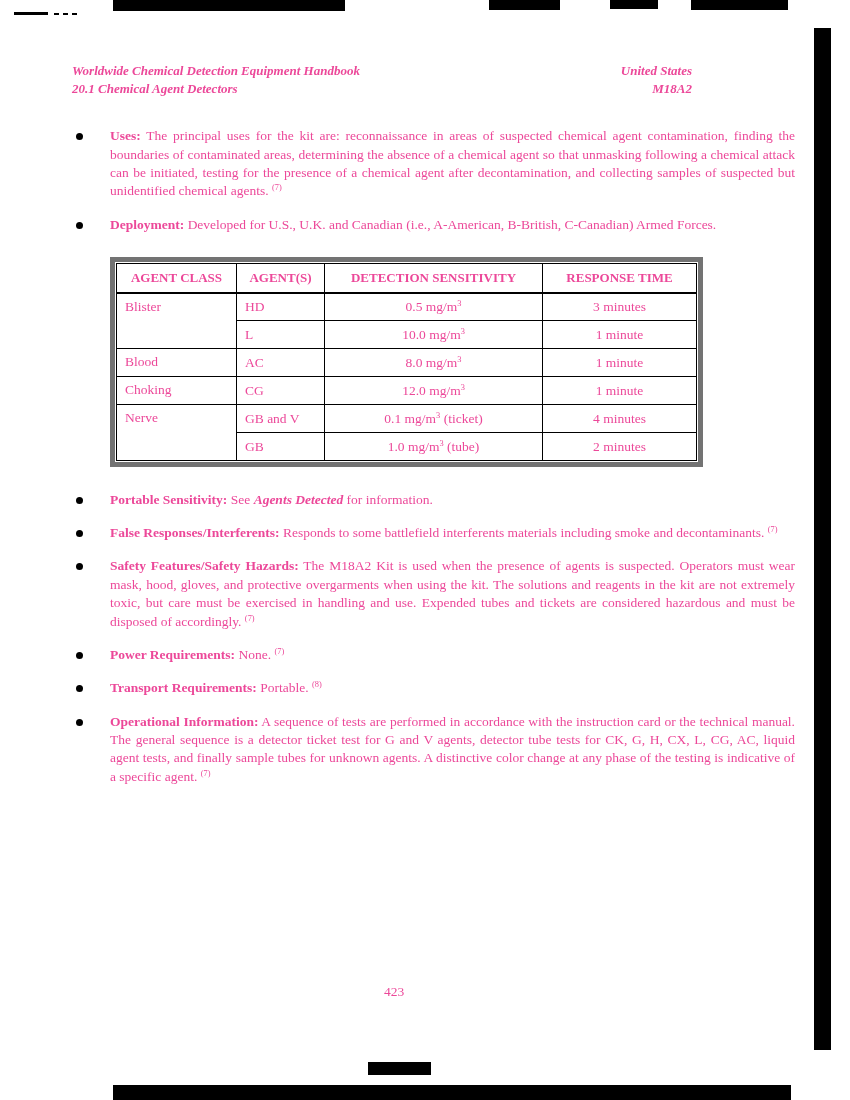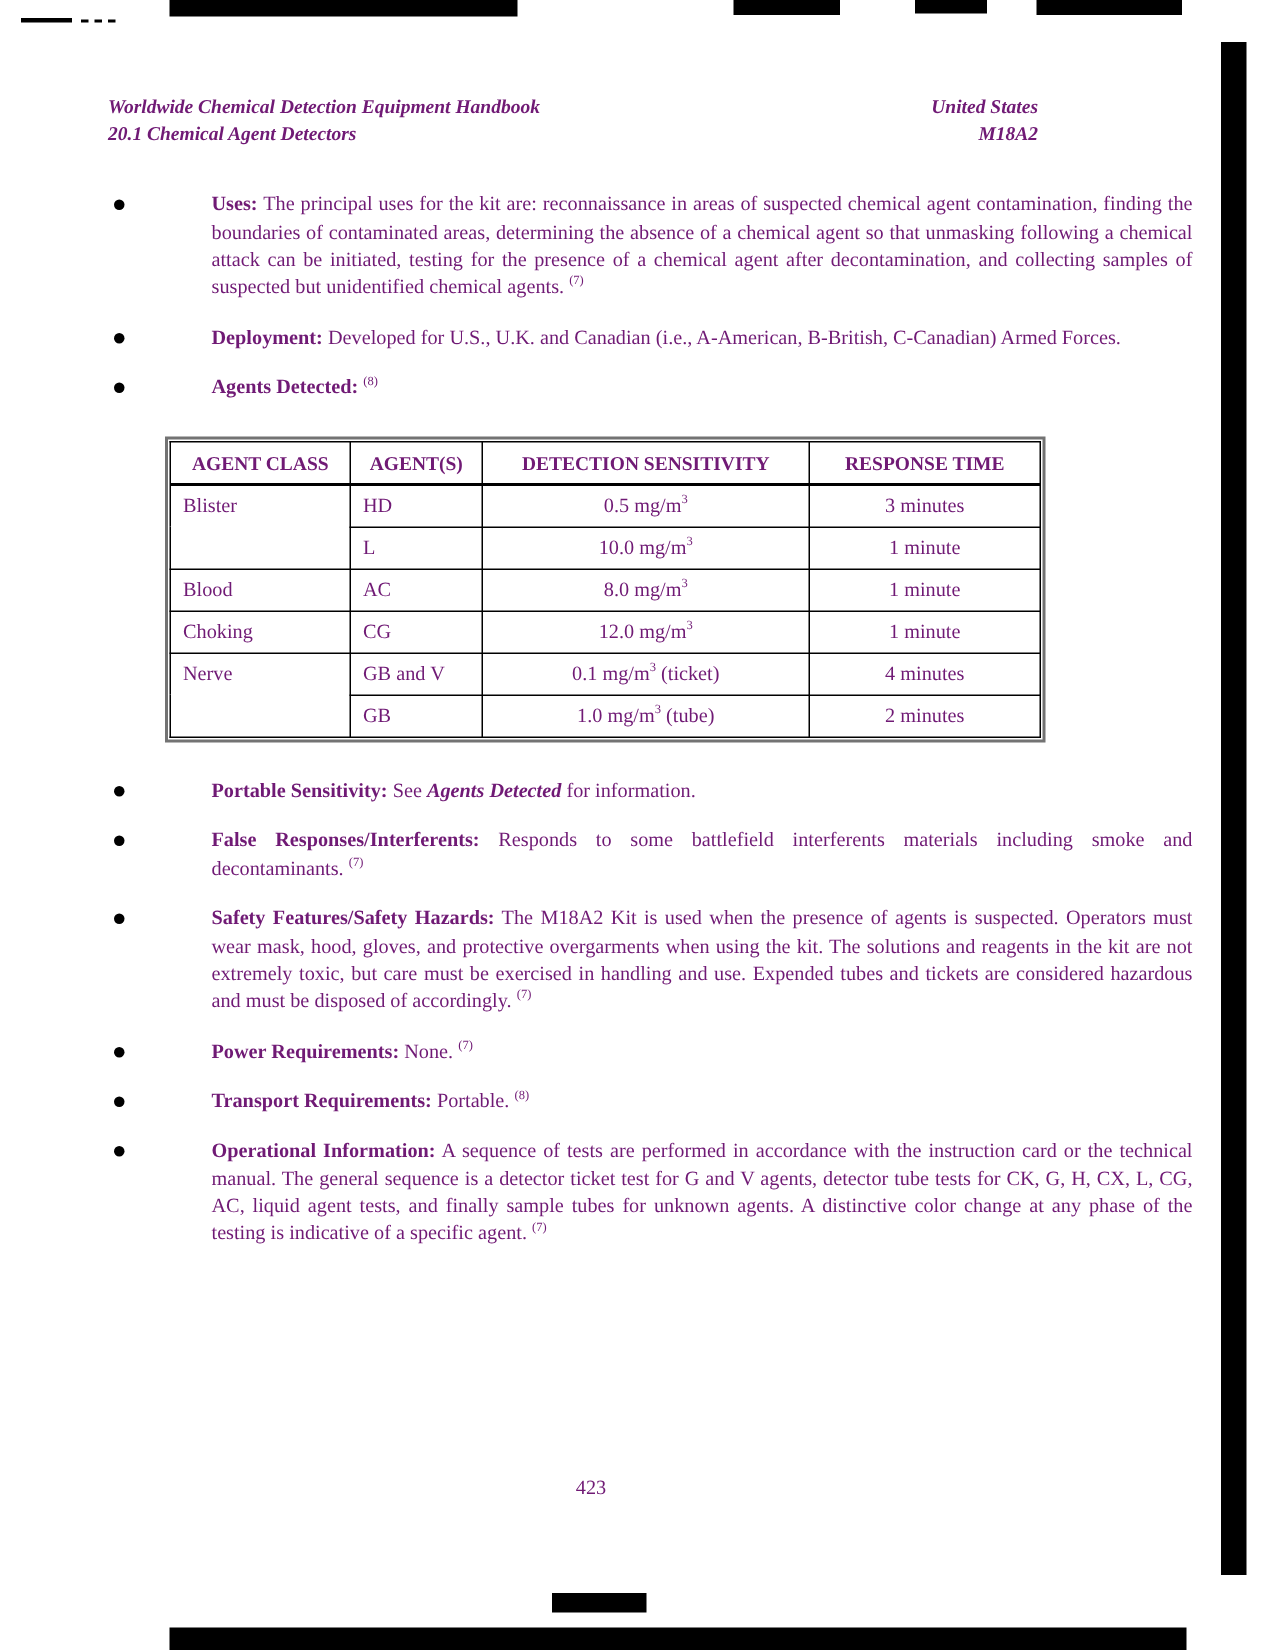--- a/index.html
+++ b/index.html
@@ -1,21 +1,21 @@
 <!DOCTYPE html>
 <html><head>
 <meta charset="utf-8">
 <style>
   * { margin:0; padding:0; box-sizing:border-box; }
   html, body { background:#ffffff; }
   .page {
     position:relative;
     width:850px; height:1100px;
     background:#ffffff;
-    color:#701a75;
+    color:#ec4899;
     font-family:"Liberation Serif","DejaVu Serif",serif;
     overflow:hidden;
   }
   
   .artifact { position:absolute; background:#000; }
   .a-dash    { left:14px;  top:12px;   width:34px;  height:3px; }
   .a-dot1    { left:54px;  top:13px;   width:5px;   height:2px; }
   .a-dot2    { left:63px;  top:13px;   width:5px;   height:2px; }
   .a-dot3    { left:72px;  top:13px;   width:5px;   height:2px; }
   .a-top1    { left:113px; top:0;      width:232px; height:11px; }
@@ -31,33 +31,33 @@
     padding:62px 158px 0 72px;
     font-weight:bold; font-style:italic;
     font-size:13px; line-height:1.4;
   }
   .h-right { text-align:right; }
 
   .content {
     padding:29px 55px 0 72px;
     font-size:13.5px; line-height:1.36;
   }
-  .bullet-item { display:flex; margin-bottom:15px;gap:31px; }
+  .bullet-item { display:flex; margin-bottom:15px; }
   .bullet-marker { flex:0 0 38px; position:relative; }
   .bullet-marker::before {
     content:""; position:absolute; left:4px; top:6px;
     width:7px; height:7px; background:#000; border-radius:50%;
   }
   .bullet-body { flex:1; text-align:justify; }
   .b-label { font-weight:bold; }
   .bi { font-weight:bold; font-style:italic; }
   sup { font-size:0.62em; line-height:0; }
 
   .table-outer {
-    border:2px solid #737373; padding:1px;
+    border:5px solid #737373; padding:1px;
     display:inline-block;
     margin:8px 0 18px 38px;
   }
   .agents-table { border-collapse:collapse; table-layout:fixed; width:580px; font-size:13.5px; }
   .agents-table th, .agents-table td { border:1px solid #000; }
   .agents-table th {
     font-weight:bold; text-align:center;
     padding:5px 3px; font-size:13px; border-bottom:2px solid #000;
   }
   .agents-table th:nth-child(1){ width:120px; }
@@ -102,23 +102,20 @@
     </div>
   </header>
 
   <main class="content">
     <div id="bullet-list"><div class="bullet-item">
           <span class="bullet-marker"></span>
           <div class="bullet-body"><span class="b-label">Uses:</span><span> The principal uses for the kit are:  reconnaissance in areas of suspected chemical agent contamination, finding the boundaries of contaminated areas, determining the absence of a chemical agent so that unmasking following a chemical attack can be initiated, testing for the presence of a chemical agent after decontamination, and collecting samples of suspected but unidentified chemical agents. </span><sup>(7)</sup></div>
         </div><div class="bullet-item">
           <span class="bullet-marker"></span>
           <div class="bullet-body"><span class="b-label">Deployment:</span><span> Developed for U.S., U.K. and Canadian (i.e., A-American, B-British, C-Canadian) Armed Forces.</span></div>
-        </div><div class="bullet-item">
-          <span class="bullet-marker"></span>
-          <div class="bullet-body"><span class="b-label">Agents Detected:</span><span> </span><sup>(8)</sup></div>
         </div><div class="table-outer"><table class="agents-table">
             <thead>
               <tr>
                 <th>AGENT CLASS</th>
                 <th>AGENT(S)</th>
                 <th>DETECTION SENSITIVITY</th>
                 <th>RESPONSE TIME</th>
               </tr>
             </thead>
             <tbody>

